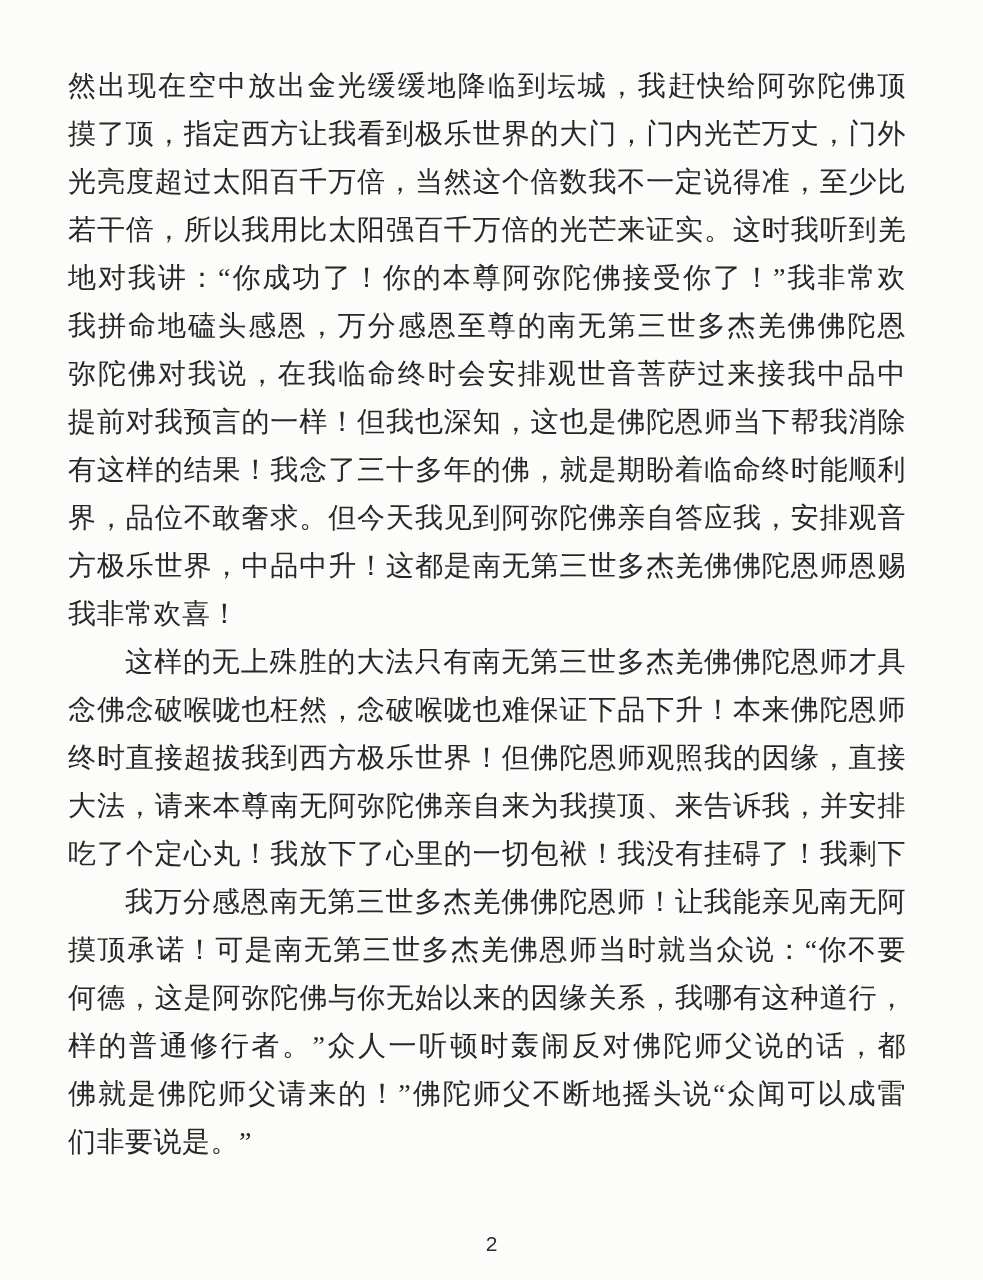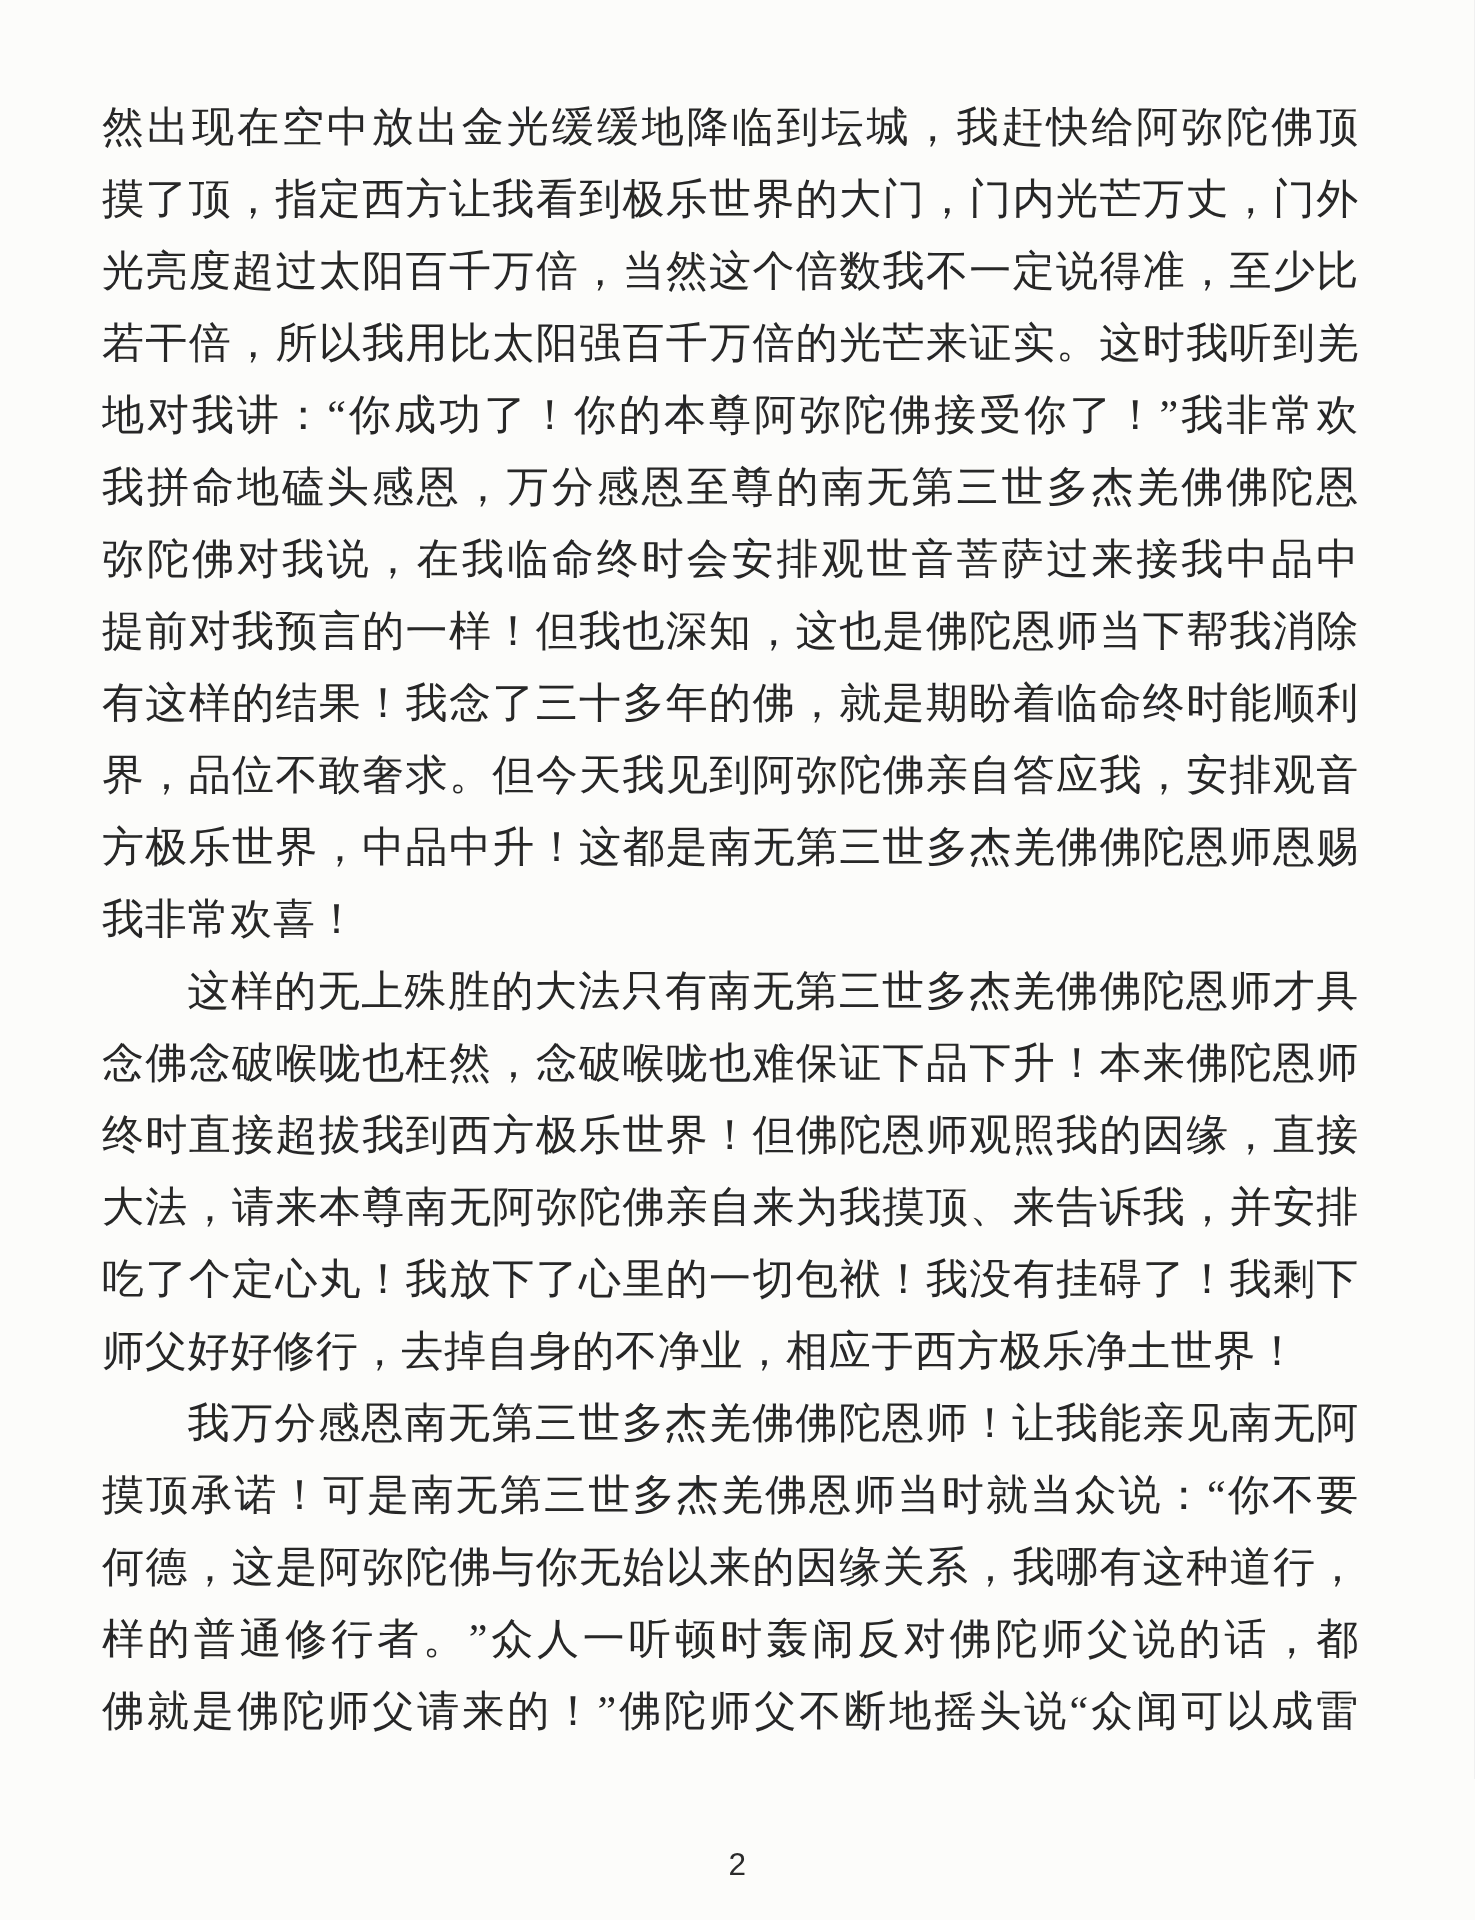--- a/index.html
+++ b/index.html
@@ -67,23 +67,23 @@
       <div class="line">提前对我预言的一样！但我也深知，这也是佛陀恩师当下帮我消除了很多黑业，才</div>
       <div class="line">有这样的结果！我念了三十多年的佛，就是期盼着临命终时能顺利往生西方极乐世</div>
       <div class="line">界，品位不敢奢求。但今天我见到阿弥陀佛亲自答应我，安排观音菩萨接引我去西</div>
       <div class="line">方极乐世界，中品中升！这都是南无第三世多杰羌佛佛陀恩师恩赐予我，才有这样</div>
       <div class="line para-end">我非常欢喜！</div>
       <div class="line indent">这样的无上殊胜的大法只有南无第三世多杰羌佛佛陀恩师才具有！如果是自己</div>
       <div class="line">念佛念破喉咙也枉然，念破喉咙也难保证下品下升！本来佛陀恩师是可以在我临命</div>
       <div class="line">终时直接超拔我到西方极乐世界！但佛陀恩师观照我的因缘，直接传我无上殊胜的</div>
       <div class="line">大法，请来本尊南无阿弥陀佛亲自来为我摸顶、来告诉我，并安排中品中升，让我</div>
       <div class="line">吃了个定心丸！我放下了心里的一切包袱！我没有挂碍了！我剩下的余生跟着佛陀</div>
-      <div class="line para-end">师父好好修行，去掉自身的不净业，相应于西方极乐净土世界！</div>
       <div class="line indent">我万分感恩南无第三世多杰羌佛佛陀恩师！让我能亲见南无阿弥陀佛，受弥陀</div>
       <div class="line">摸顶承诺！可是南无第三世多杰羌佛恩师当时就当众说：“你不要感恩我，我何功</div>
       <div class="line">何德，这是阿弥陀佛与你无始以来的因缘关系，我哪有这种道行，我就是和你们一</div>
       <div class="line">样的普通修行者。”众人一听顿时轰闹反对佛陀师父说的话，都说：“南无阿弥陀</div>
       <div class="line">佛就是佛陀师父请来的！”佛陀师父不断地摇头说“众闻可以成雷啊，我说不是你</div>
+      <div class="line para-end">们非要说是。”</div>
     </div>
   <div class="footer">
     <span class="page-number">2</span>
   </div>
 </div>
 
 </body></html>

